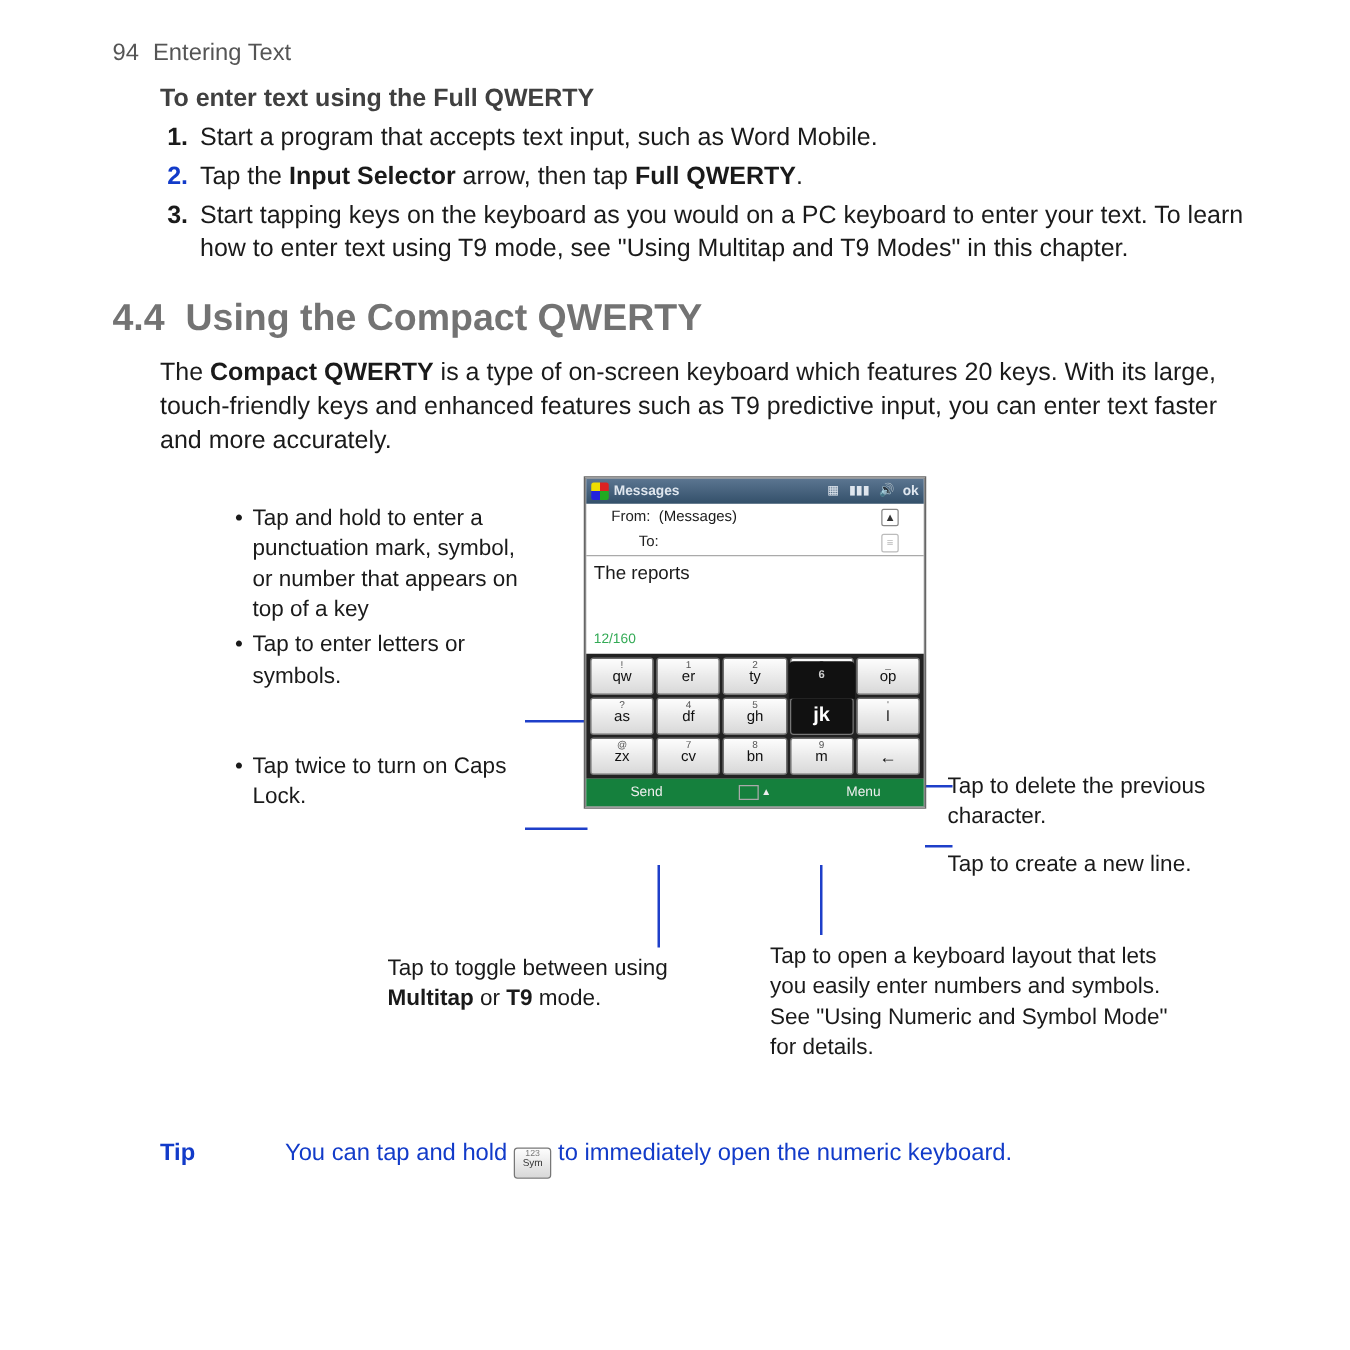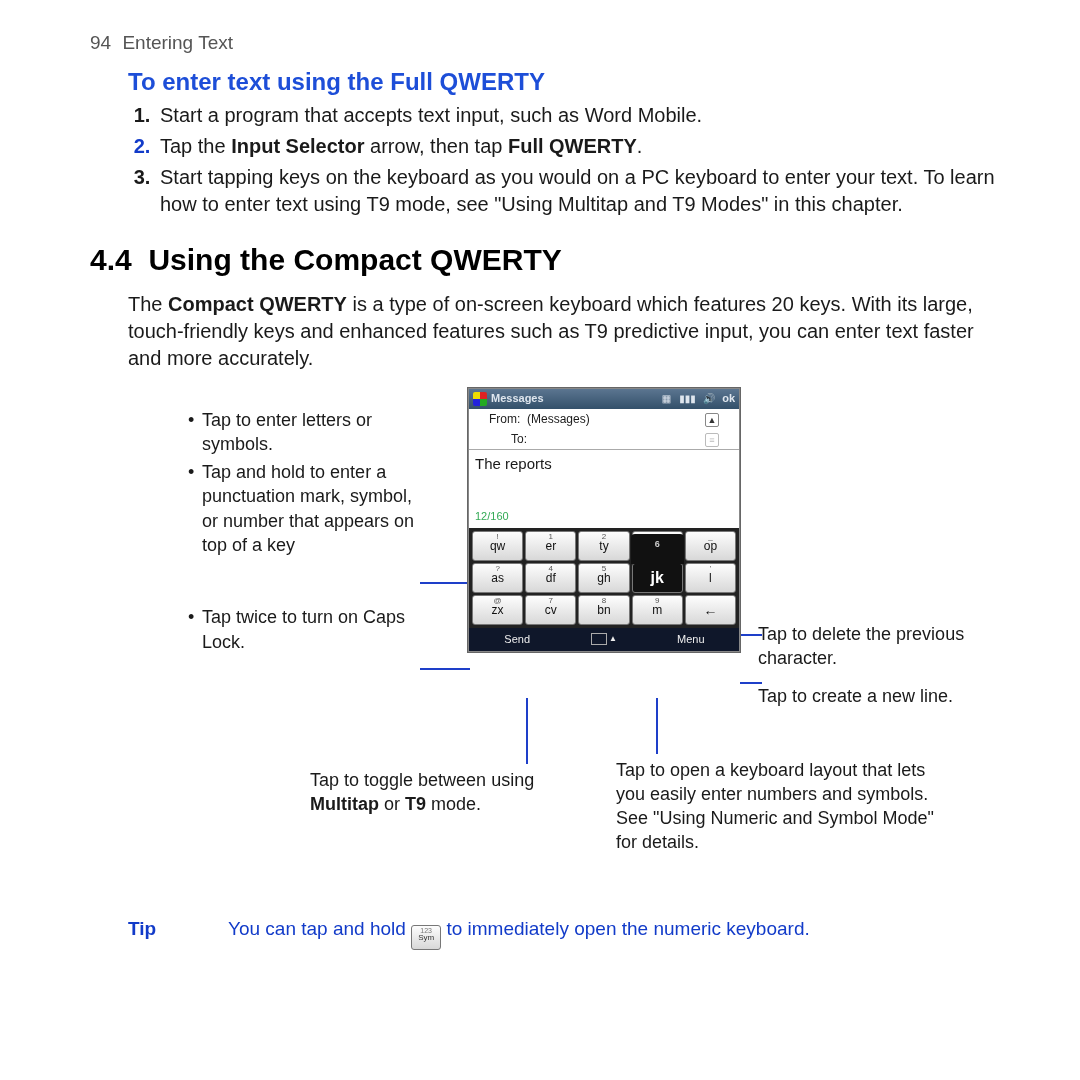--- a/index.html
+++ b/index.html
@@ -15,35 +15,35 @@
     padding: 30px 80px 30px 90px;
     position: relative;
   }
   .page-header {
     font-size: 19px;
     color: #555;
     margin-bottom: 10px;
   }
   .page-header .num { margin-right: 6px; margin-top: 32px; }
   .subhead {
-    color: #1d4ed8;
+    color: #404040;
     font-weight: bold;
-    font-size: 24px;
+    font-size: 20px;
     margin: 4px 0 4px 38px;
   }
   ol.steps {
     margin: 0 0 14px 38px;
     padding: 0 0 0 28px;
   }
   ol.steps li { margin: 2px 0 4px 0; padding-left: 4px; }
   ol.steps li::marker { font-weight: bold; }
   ol.steps li.li2, ol.steps li.li2::marker { color: #123bc9; font-weight: bold; }
   ol.steps li.li2 .lit { color: #1a1a1a; font-weight: normal; }
   .h2 {
-    color: #000000;
+    color: #737373;
     font-weight: bold;
     font-size: 30px;
     margin: 22px 0 10px 0;
   }
   .intro { margin: 0 0 16px 38px; }
 
   
   .fig {
     position: relative;
     margin-left: 38px;
@@ -149,21 +149,21 @@
   .key.pressed::before{
     content:"";position:absolute;left:-2px;right:-2px;top:-30px;height:30px;
     background:#111;border-radius:4px 4px 0 0;
   }
   .key.pressed .pop{position:absolute;top:-24px;left:0;right:0;text-align:center;font-size:9px;color:#ccc;}
   .key.pressed .main{position:relative;z-index:2;}
   .key.backspace, .key.enter { font-size:14px; }
   .key.space { font-size:9px; color:#333; }
   .key.shift, .key.mode, .key.sym { font-size:9px; color:#333; }
   .softbar {
-    display:flex; background:#0f172a; color:#eee; font-size:11px;
+    display:flex; background:#15803d; color:#eee; font-size:11px;
   }
   .softbar div { flex:1; text-align:center; padding:4px 0; }
   .softbar .mid { flex:0.8; display:flex; justify-content:center; gap:2px; align-items:center;}
   .kbico{width:14px;height:10px;border:1px solid #aaa;display:inline-block;}
   .tri{font-size:8px;}
 
   
   .ln { position:absolute; background:#1e3fc9; }
   .lnL1 { left:292px; top:194px; width:50px; height:2px; }
   .lnL2 { left:292px; top:280px; width:50px; height:2px; }
@@ -214,22 +214,22 @@
 </div>
 
 <div class="intro">
   <span>The </span><b>Compact QWERTY</b><span> is a type of on-screen keyboard which features 20 keys. With its large, touch-friendly keys and enhanced features such as T9 predictive input, you can enter text faster and more accurately.</span>
 </div>
 
 <div class="fig">
 
   <div class="left-notes">
     <ul>
+      <li>Tap and hold to enter a punctuation mark, symbol, or number that appears on top of a key</li>
       <li>Tap to enter letters or symbols.</li>
-      <li>Tap and hold to enter a punctuation mark, symbol, or number that appears on top of a key</li>
     </ul>
     <ul class="grp2">
       <li>Tap twice to turn on Caps Lock.</li>
     </ul>
   </div>
 
   <div class="right-notes">
     <div class="n1">Tap to delete the previous character.</div>
     <div>Tap to create a new line.</div>
   </div>

